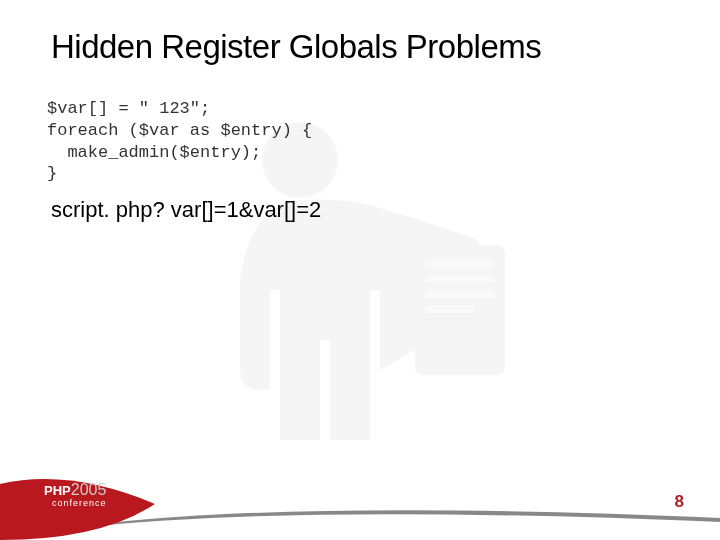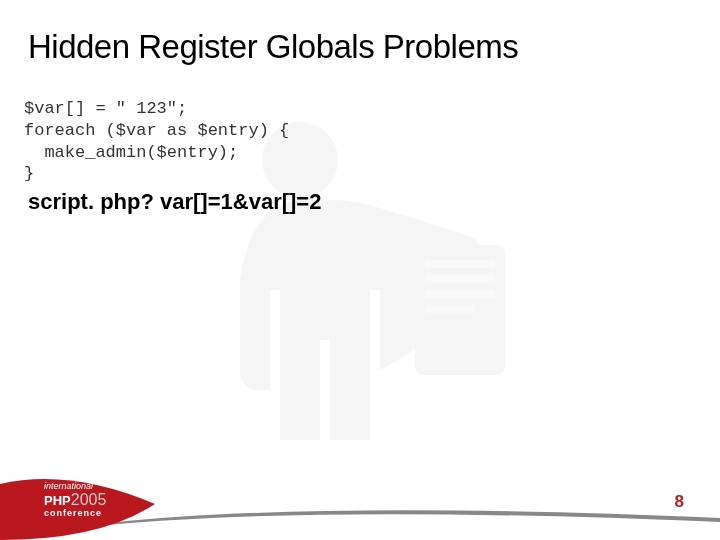--- a/index.html
+++ b/index.html
@@ -19,42 +19,42 @@
     width: 480px;
     height: 360px;
     opacity: 0.06;
     pointer-events: none;
   }
   .watermark svg { width: 100%; height: 100%; }
   .slide {
     position: relative;
     width: 100%;
     height: 100%;
-    padding: 28px 40px 0 28px;
+    padding: 28px 40px 0 51px;
   }
   .title {
     font-size: 33px;
     font-weight: 400;
     color: #000;
     margin-bottom: 32px;
     letter-spacing: -0.5px;
   }
   .code {
     font-family: "Courier New", Courier, monospace;
     font-size: 17px;
     color: #333333;
     line-height: 1.28;
     white-space: pre;
     margin-left: -4px;
   }
   .script-line {
     font-size: 22px;
-    font-weight: 700;
+    font-weight: 400;
     color: #000;
-    margin-top: 4px;
+    margin-top: 12px;
   }
   .body-text {
     font-size: 21px;
     font-weight: 700;
     color: #000;
     line-height: 1.5;
     margin-top: 36px;
     max-width: 620px;
   }
   .footer {
@@ -74,31 +74,31 @@
   .footer svg.grey-line {
     position: absolute;
     left: 0;
     bottom: 0;
     width: 720px;
     height: 40px;
   }
   .logo {
     position: absolute;
     left: 44px;
-    bottom: 22px;
+    bottom: 32px;
     font-size: 10px;
     color: #fff;
     font-family: Arial, sans-serif;
     letter-spacing: 0;
     line-height: 1.05;
   }
   .logo .intl { font-style: italic; font-size: 9px; display:block; }
   .logo .php { font-weight: 800; font-size: 13px; display:inline; }
   .logo .year { font-weight: 400; font-size: 16px; color:#ccc; }
-  .logo .conf { font-weight: 700; font-size: 9px; letter-spacing: 1px; display:block; }
+  .logo .conf { font-weight: 400; font-size: 9px; letter-spacing: 1px; display:block;margin-left:8px; }
   .page-num {
     position: absolute;
     right: 36px;
     bottom: 28px;
     font-size: 17px;
     font-weight: 700;
     color: #b22222;
   }
 </style>
 </head>

